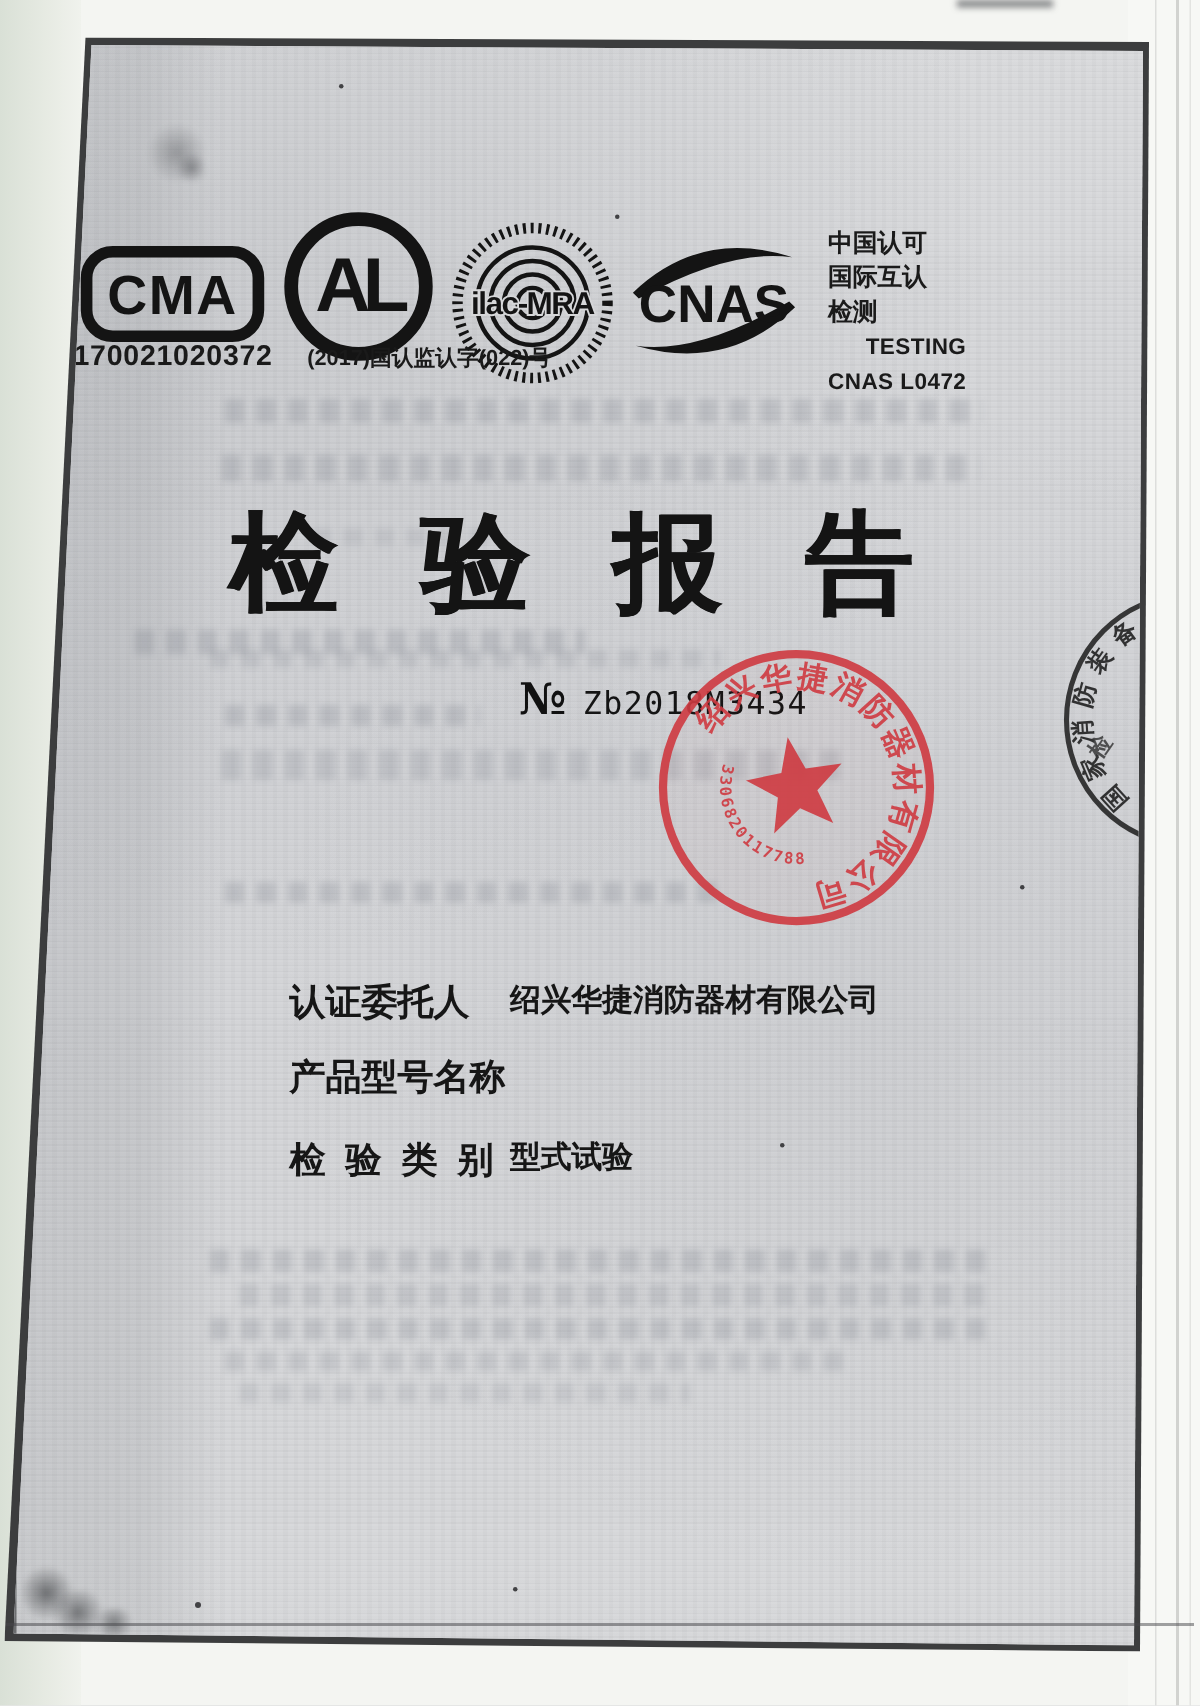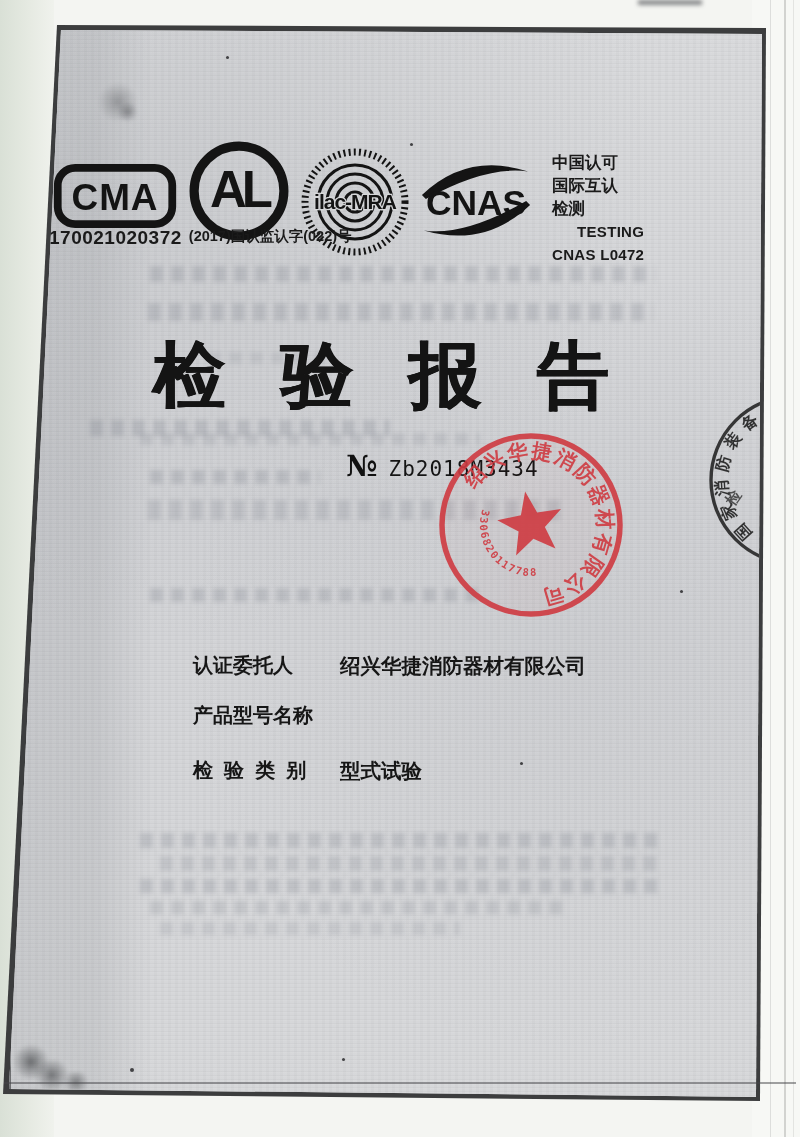--- a/index.html
+++ b/index.html
@@ -30,34 +30,34 @@
       repeating-linear-gradient(90deg,rgba(0,0,0,.02) 0 3px,transparent 3px 7px),
       linear-gradient(180deg,#d9dadc 0%,#d2d3d6 45%,#d7d8da 100%);
   }
   
   .bleed{position:absolute;filter:blur(2px);opacity:.30;
     background:repeating-linear-gradient(90deg,rgba(105,110,122,.65) 0 13px,transparent 13px 21px);}
   .smudge{position:absolute;filter:blur(1.5px);}
   .speck{position:absolute;background:rgba(30,30,32,.8);border-radius:50%;}
   
   .marks svg{position:absolute;}
-  .cert-line{left:49px;top:227px;display:flex;align-items:flex-start;gap:7px;font-weight:bold;}
+  .cert-line{left:49px;top:227px;display:flex;align-items:center;gap:23px;font-weight:bold;}
   .cert-line .num{font-size:19px;letter-spacing:.5px;}
   .cert-line .auth{font-size:14.5px;}
   .accred{left:552px;top:151px;font-weight:bold;line-height:23px;font-size:16.5px;}
   .accred .en{font-size:15px;letter-spacing:.3px;text-align:right;}
   .title{left:40px;top:328px;width:700px;text-align:center;
     font-size:72px;font-weight:900;letter-spacing:18px;white-space:pre;
     color:#141414;text-shadow:.7px 0 .4px #141414,-.5px 0 .3px #141414;}
   .repno{left:346px;top:449px;display:flex;align-items:baseline;gap:11px;}
   .repno .sym{font-family:"DejaVu Serif",serif;font-weight:bold;font-size:29px;color:#111;}
   .repno .val{font-family:"DejaVu Sans Mono",monospace;font-size:21px;font-weight:400;letter-spacing:1px;color:#141414;}
   .fields{left:0;top:0;}
   .field-row{position:absolute;left:193px;display:flex;}
-  .field-row .lbl{width:147px;font-size:20px;font-weight:bold;white-space:pre;color:#161616;}
+  .field-row .lbl{width:147px;font-size:24px;font-weight:bold;white-space:pre;color:#161616;}
   .field-row .val{font-size:20.5px;font-weight:600;white-space:pre;color:#161616;}
   .issuer{left:40px;top:958px;width:700px;text-align:center;font-size:27px;font-weight:800;
     letter-spacing:1.5px;color:#151515;text-shadow:.6px 0 .3px #151515;}
   .seal-red{left:433px;top:427px;opacity:.9;}
   .seal-black{left:700px;top:385px;opacity:.85;}
   .scratch{left:4px;top:1082px;width:792px;height:2px;background:rgba(70,70,74,.5);}
   .topsmudge{left:638px;top:0;width:64px;height:5px;background:rgba(45,47,52,.55);filter:blur(2px);}
 </style>
 </head>
 <body>

